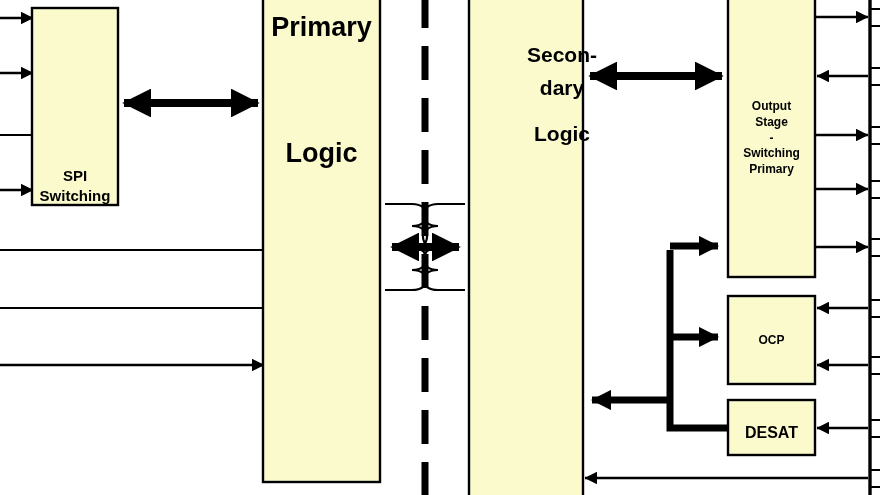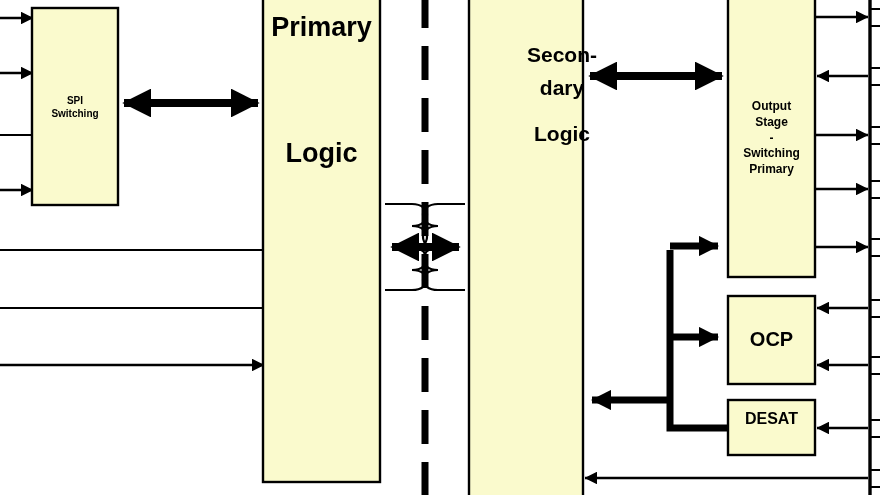--- a/index.html
+++ b/index.html
@@ -30,25 +30,25 @@
     flex-direction: column;
     align-items: center;
     justify-content: center;
     text-align: center;
     color: #000000;
     font-weight: bold;
     line-height: 1.18;
     pointer-events: none;
     white-space: pre;
   }
-  .lbl-spi      { font-size: 10px; line-height: 1.3; }
+  .lbl-spi      { font-size: 15px; line-height: 1.3; justify-content: flex-end; }
   .lbl-primary  { font-size: 27px; line-height: 2.0; justify-content: space-between; }
   .lbl-secondary{ font-size: 21px; line-height: 1.55; }
   .lbl-output   { font-size: 12px; line-height: 1.32; }
-  .lbl-ocp      { font-size: 20px; align-items: center; }
+  .lbl-ocp      { font-size: 12px; align-items: center; }
   .lbl-desat    { font-size: 16px; }
 </style>
 </head>
 <body>
 
 <div id="diagram">
 
   <svg viewBox="0 0 880 495" xmlns="http://www.w3.org/2000/svg">
     <defs>
       <marker id="ah-r" viewBox="0 0 10 10" refX="9.6" refY="5" markerWidth="5.2" markerHeight="5.2" orient="auto-start-reverse">
@@ -178,17 +178,17 @@
     <span>Stage</span>
     <span>-</span>
     <span>Switching</span>
     <span>Primary</span>
   </div>
 
   <div class="blk-label lbl-ocp" style="left:728px; top:296px; width:87px; height:88px;">
     <span>OCP</span>
   </div>
 
-  <div class="blk-label lbl-desat" style="left:728px; top:400px; width:87px; height:38px;">
+  <div class="blk-label lbl-desat" style="left:728px; top:414px; width:87px; height:38px;">
     <span>DESAT</span>
   </div>
 
 </div>
 
 </body></html>

